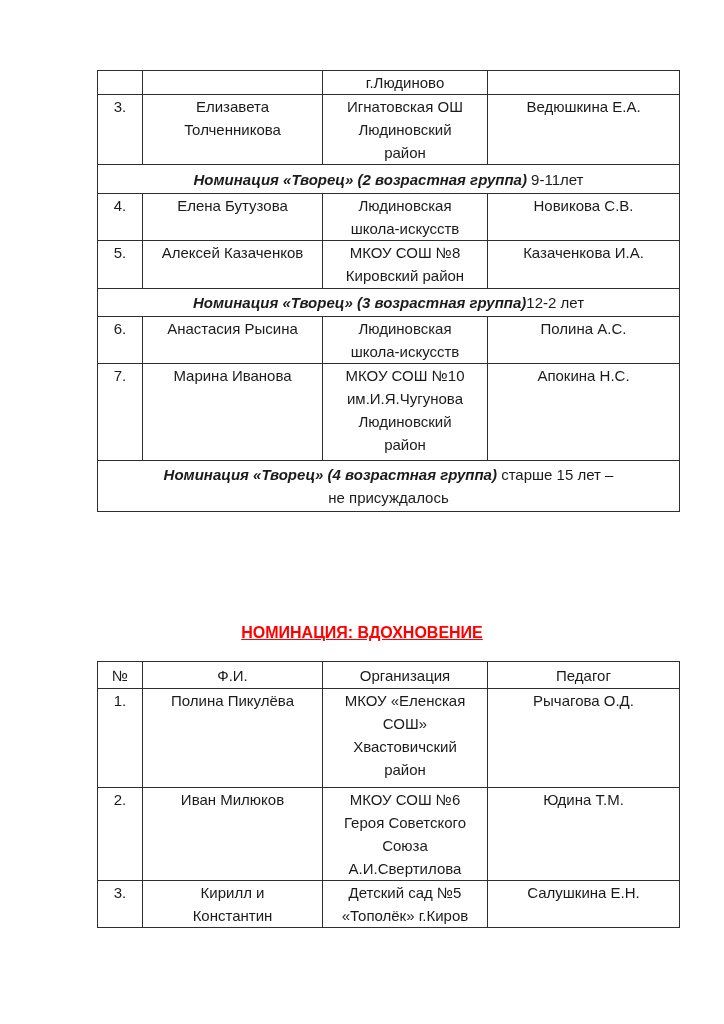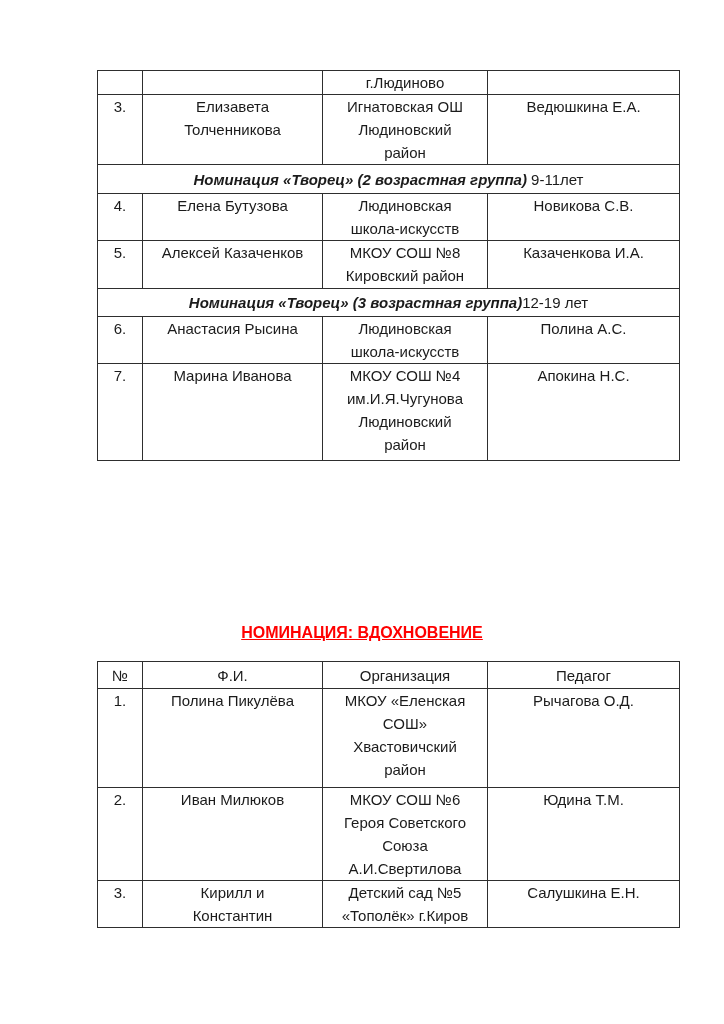--- a/index.html
+++ b/index.html
@@ -98,37 +98,41 @@
         <td><span>Новикова С.В.</span></td>
       </tr>
       <tr style="height:48px">
         <td><span>5.</span></td>
         <td><span>Алексей Казаченков</span></td>
         <td><span>МКОУ СОШ №8
 Кировский район</span></td>
         <td><span>Казаченкова И.А.</span></td>
       </tr>
       <tr class="nom" style="height:28px">
-        <td colspan="4"><span class="nom-bold">Номинация «Творец» (3 возрастная группа)</span><span>12-19 лет</span></td>
+        <td colspan="4"><span class="nom-bold">Номинация «Творец» (3 возрастная группа)</span><span>12-2 лет</span></td>
       </tr>
       <tr style="height:47px">
         <td><span>6.</span></td>
         <td><span>Анастасия Рысина</span></td>
         <td><span>Людиновская
 школа-искусств</span></td>
         <td><span>Полина А.С.</span></td>
       </tr>
       <tr style="height:97px">
         <td><span>7.</span></td>
         <td><span>Марина Иванова</span></td>
-        <td><span>МКОУ СОШ №4
+        <td><span>МКОУ СОШ №10
 им.И.Я.Чугунова
 Людиновский
 район</span></td>
         <td><span>Апокина Н.С.</span></td>
+      </tr>
+      <tr class="nom" style="height:46px">
+        <td colspan="4"><span class="nom-bold">Номинация «Творец» (4 возрастная группа)</span><span> старше 15 лет –
+не присуждалось</span></td>
       </tr>
     </tbody>
   </table>
 
   <div class="section-title"><span>НОМИНАЦИЯ: ВДОХНОВЕНИЕ</span></div>
 
   <table class="doc-table" id="table2">
     <colgroup>
         <col class="c1">
         <col class="c2">

